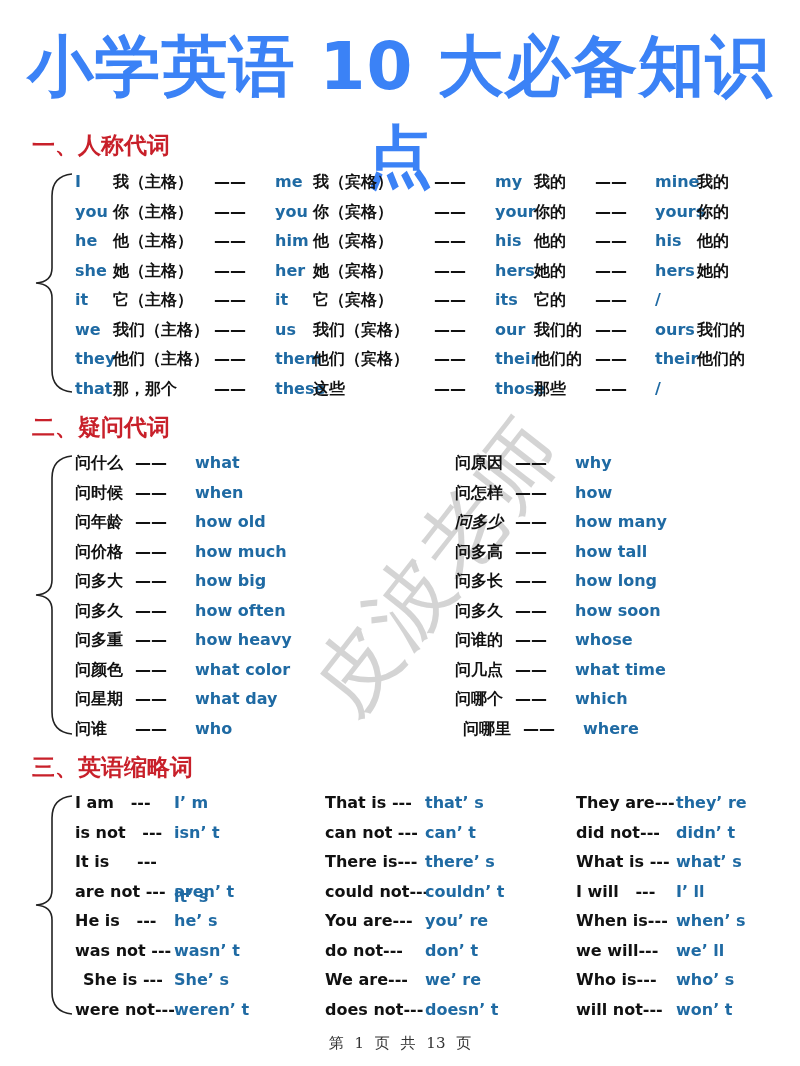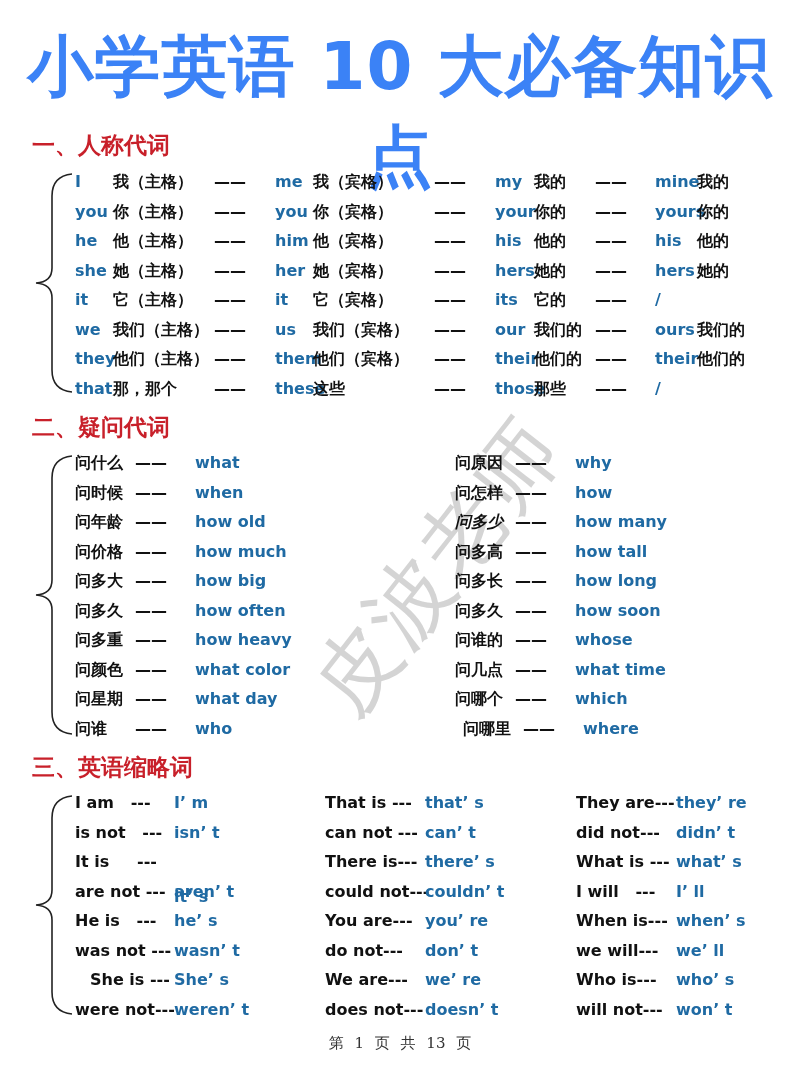--- a/index.html
+++ b/index.html
@@ -288,21 +288,21 @@
     </div>
     <div class="row" style="left: 0px; top: 906px; width: 800px;">
       <span class="cell zh" style="left: 75px; white-space: pre;">He is   ---</span>
       <span class="cell en" style="left: 174px;">he’ s</span>
     </div>
     <div class="row" style="left: 0px; top: 935.5px; width: 800px;">
       <span class="cell zh" style="left: 75px; white-space: pre;">was not ---</span>
       <span class="cell en" style="left: 174px;">wasn’ t</span>
     </div>
     <div class="row" style="left: 0px; top: 965px; width: 800px;">
-      <span class="cell zh" style="left: 90px; white-space: pre;">She is ---</span>
+      <span class="cell zh" style="left: 83px; white-space: pre;">She is ---</span>
       <span class="cell en" style="left: 174px;">She’ s</span>
     </div>
     <div class="row" style="left: 0px; top: 994.5px; width: 800px;">
       <span class="cell zh" style="left: 75px; white-space: pre;">were not---</span>
       <span class="cell en" style="left: 174px;">weren’ t</span>
     </div>
     <div class="row" style="left: 0px; top: 788px; width: 800px;">
       <span class="cell zh" style="left: 325px; white-space: pre;">That is ---</span>
       <span class="cell en" style="left: 425px;">that’ s</span>
     </div>

